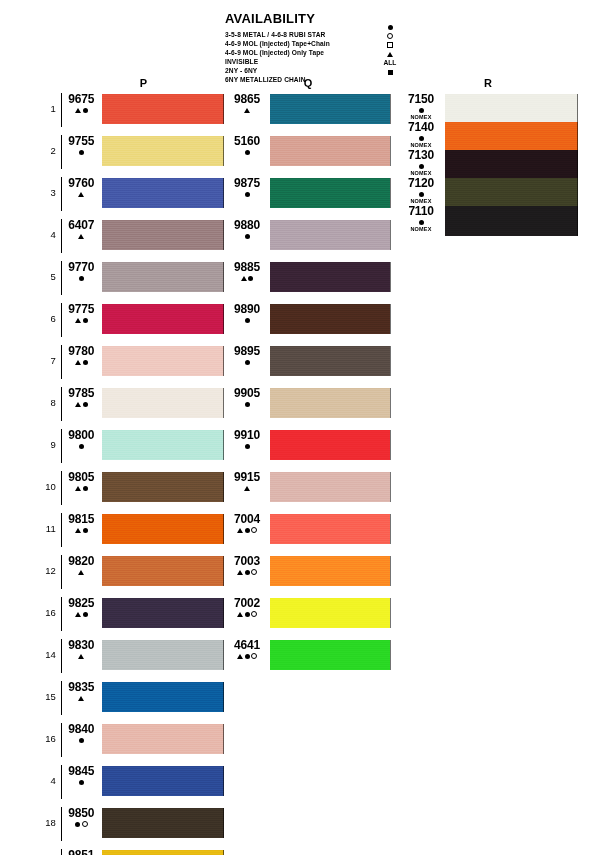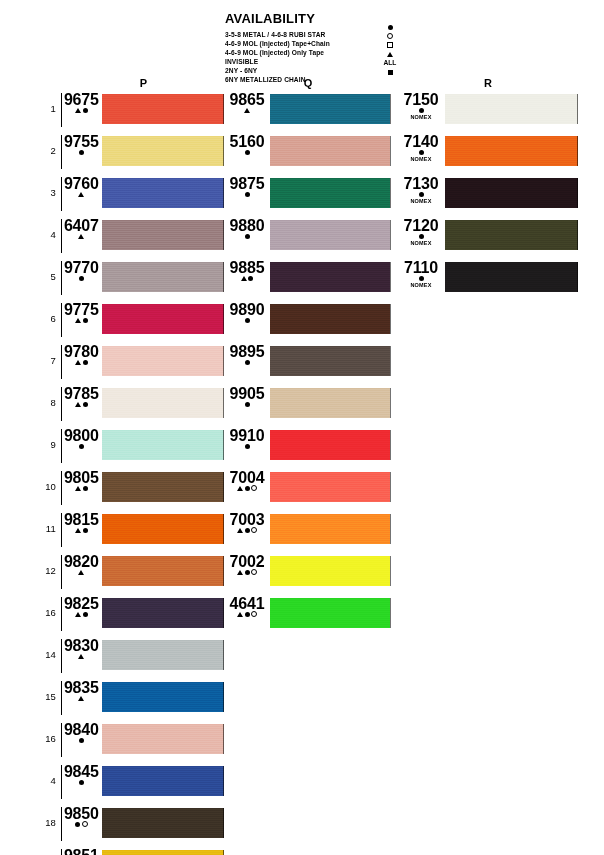--- a/index.html
+++ b/index.html
@@ -26,33 +26,33 @@
   .col-head{font-size:11px;font-weight:bold;text-align:center;height:18px;line-height:14px;}
   #col-p{left:38px;width:186px;}
   #col-q{left:225px;width:166px;}
   #col-r{left:398px;width:180px;}
   #col-p .col-head{margin-left:25px;}
   .rows{position:relative;}
   .row{display:flex;align-items:flex-start;height:42px;}
   .rownum{width:20px;text-align:right;padding-right:5px;font-size:9.5px;line-height:30px;height:30px;}
   .divider{width:1px;background:#000;height:34px;margin-top:-1px;}
   .codebox{width:40px;text-align:center;padding-left:2px;}
-  .code{font-size:16px;font-weight:bold;line-height:11px;letter-spacing:-.2px;}
+  .code{font-size:12px;font-weight:bold;line-height:11px;letter-spacing:-.2px;}
   .marks{height:8px;display:flex;align-items:center;justify-content:center;gap:1.5px;margin-top:1px;}
   .nomex{font-size:5.5px;font-weight:bold;letter-spacing:.2px;line-height:7px;}
   .swatch{height:30px;flex:1;margin-left:3px;
           background-image:repeating-linear-gradient(0deg,rgba(255,255,255,.055) 0 1px,rgba(0,0,0,.05) 1px 2px);
           background-blend-mode:overlay;}
   .sw-wrap{flex:1;position:relative;}
   .sw-wrap::after{content:"";position:absolute;right:0;top:0;width:1.5px;height:30px;background:rgba(0,0,0,.55);}
   #col-p .swatch{width:122px;flex:none;}
   #col-q .swatch{width:120px;flex:none;}
   #col-r .swatch{width:133px;flex:none;}
   #col-r .codebox{width:44px;}
-  #col-r .row{height:42px;}
+  #col-r .row{height:28px;}
 </style>
 </head>
 <body>
 
 <div id="legend">
   <div class="legend-title">AVAILABILITY</div>
   <div id="legend-rows">
       <div class="lrow"><span class="legend-label">3-5-8 METAL / 4-6-8 RUBI STAR</span><span class="legend-sym"><span class="sym sym-fc" style="margin: 0px auto;"></span></span></div>
       <div class="lrow"><span class="legend-label">4-6-9 MOL (Injected) Tape+Chain</span><span class="legend-sym"><span class="sym sym-oc" style="margin: 0px auto;"></span></span></div>
       <div class="lrow"><span class="legend-label">4-6-9 MOL (Injected) Only Tape</span><span class="legend-sym"><span class="sym sym-os" style="margin: 0px auto;"></span></span></div>
@@ -417,20 +417,31 @@
           <div class="marks">
             <span class="sym sym-fc"></span>
           </div>
         </div>
         <div class="sw-wrap">
           <div class="swatch" style="background-color: rgb(239, 43, 49);"></div>
         </div>
       </div>
       <div class="row">
         <div class="codebox">
+          <div class="code">9915</div>
+          <div class="marks">
+            <span class="sym sym-tr"></span>
+          </div>
+        </div>
+        <div class="sw-wrap">
+          <div class="swatch" style="background-color: rgb(221, 182, 174);"></div>
+        </div>
+      </div>
+      <div class="row">
+        <div class="codebox">
           <div class="code">7004</div>
           <div class="marks">
             <span class="sym sym-tr"></span>
             <span class="sym sym-fc"></span>
             <span class="sym sym-oc"></span>
           </div>
         </div>
         <div class="sw-wrap">
           <div class="swatch" style="background-color: rgb(250, 98, 83);"></div>
         </div>

